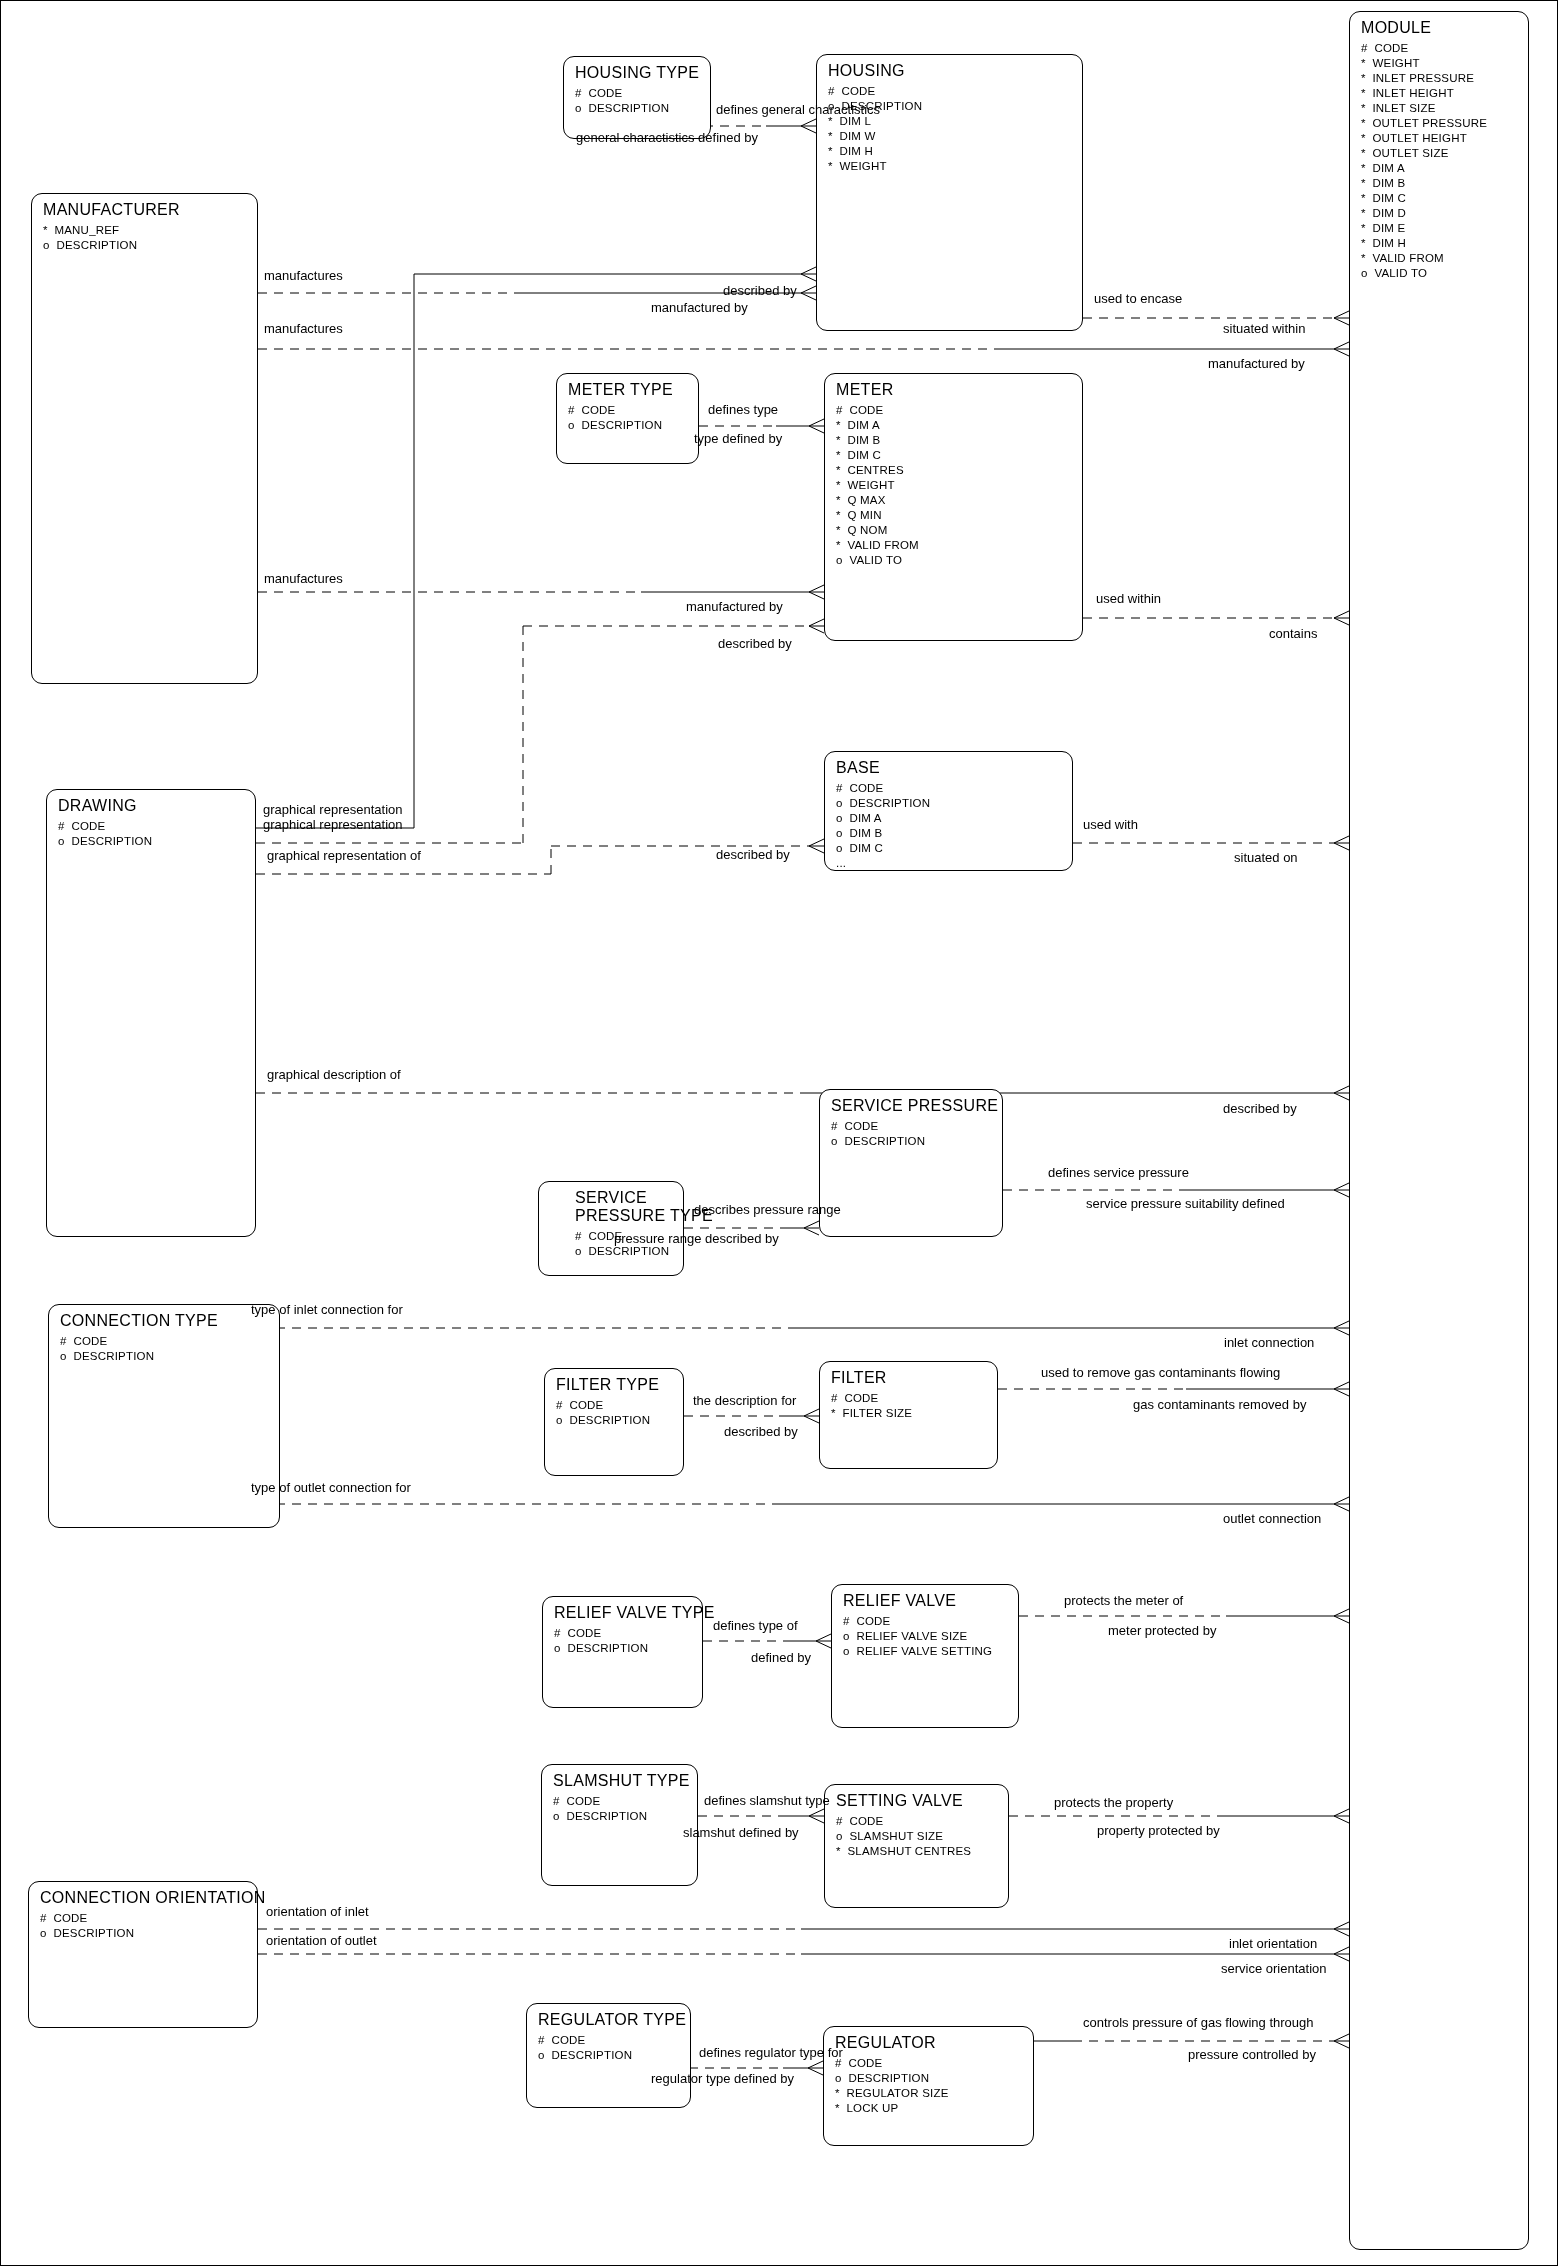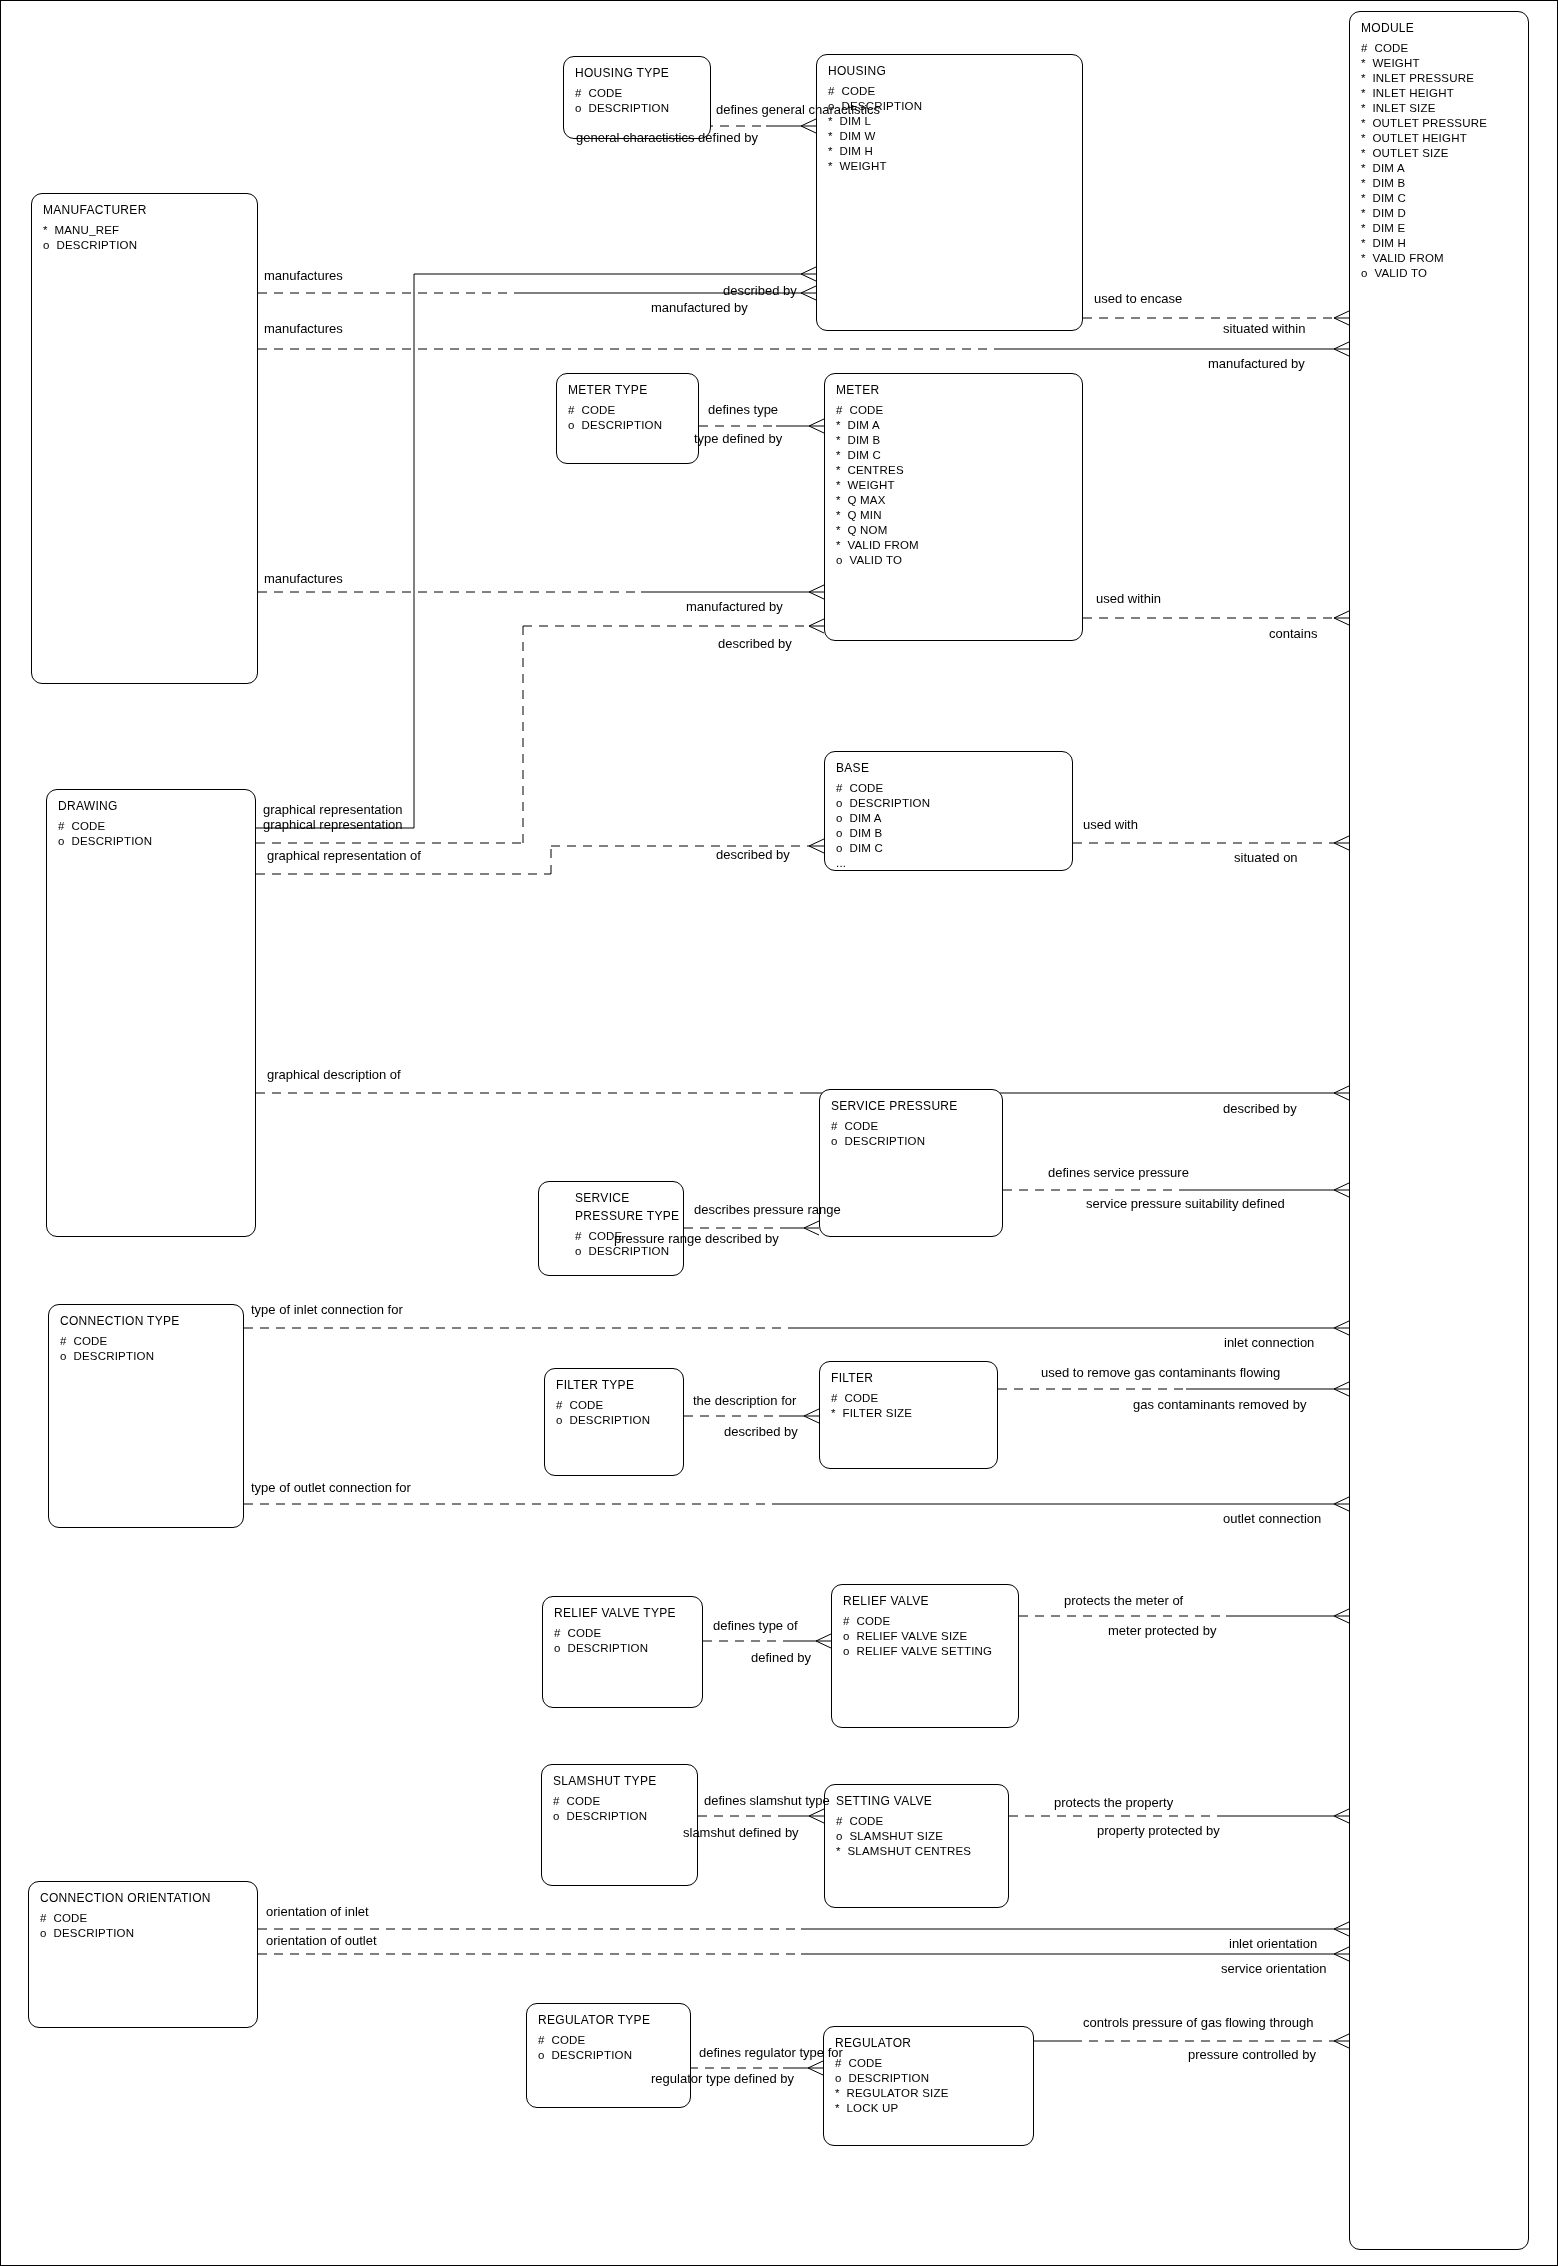--- a/index.html
+++ b/index.html
@@ -16,21 +16,21 @@
   #lines-layer line{stroke:#000000;stroke-width:1;fill:none;}
   .entity{
     position:absolute;
     background:#ffffff;
     border:1px solid #000000;
     border-radius:11px;
     box-sizing:border-box;
     padding:7px 2px 0 11px;
   }
   .entity-title{
-    font-size:12px;
+    font-size:16px;
     line-height:18px;
     letter-spacing:.3px;
     white-space:pre;
     margin-bottom:4px;
   }
   .entity-attr{
     font-size:11.5px;
     line-height:15px;
     letter-spacing:.2px;
     white-space:pre;
@@ -233,21 +233,21 @@
     <div class="entity" style="left: 30px; top: 192px; width: 227px; height: 491px;">
       <div class="entity-title">MANUFACTURER</div>
       <div class="entity-attr">*  MANU_REF</div>
       <div class="entity-attr">o  DESCRIPTION</div>
     </div>
     <div class="entity" style="left: 45px; top: 788px; width: 210px; height: 448px;">
       <div class="entity-title">DRAWING</div>
       <div class="entity-attr">#  CODE</div>
       <div class="entity-attr">o  DESCRIPTION</div>
     </div>
-    <div class="entity" style="left: 47px; top: 1303px; width: 196px; height: 224px;">
+    <div class="entity" style="left: 47px; top: 1303px; width: 232px; height: 224px;">
       <div class="entity-title">CONNECTION TYPE</div>
       <div class="entity-attr">#  CODE</div>
       <div class="entity-attr">o  DESCRIPTION</div>
     </div>
     <div class="entity" style="left: 27px; top: 1880px; width: 230px; height: 147px;">
       <div class="entity-title">CONNECTION ORIENTATION</div>
       <div class="entity-attr">#  CODE</div>
       <div class="entity-attr">o  DESCRIPTION</div>
     </div>
     <div class="entity" style="left: 562px; top: 55px; width: 148px; height: 83px;">

